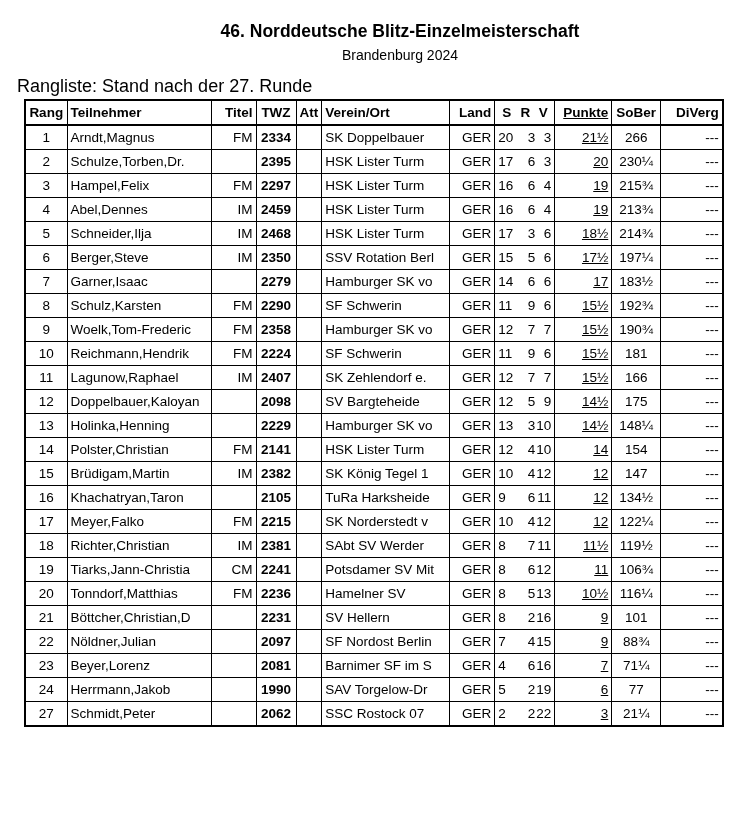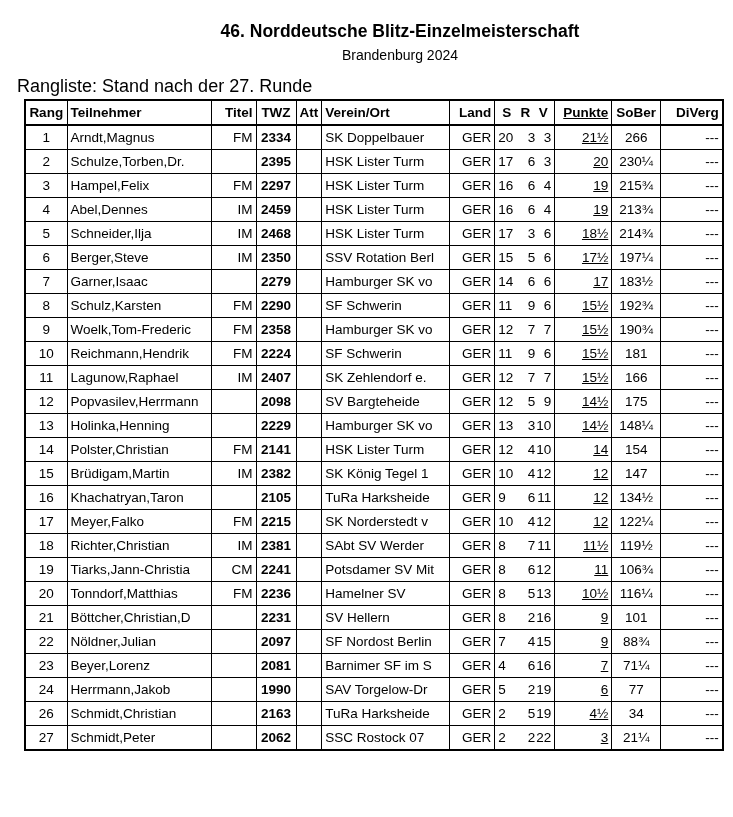--- a/index.html
+++ b/index.html
@@ -309,21 +309,21 @@
         <span class="v">7</span>
       </div>
     </td>
     <td class="c-punkte">15½</td>
     <td class="c-sober">166</td>
     <td class="c-diverg">---</td>
   </tr>
 
   <tr>
     <td class="c-rang">12</td>
-    <td class="c-name">Popvasilev,Herrmann</td>
+    <td class="c-name">Doppelbauer,Kaloyan</td>
     <td class="c-titel"></td>
     <td class="c-twz">2098</td>
     <td class="c-att"></td>
     <td class="c-verein">SV Bargteheide</td>
     <td class="c-land">GER</td>
     <td class="c-srv">
       <div class="srv">
         <span class="s">12</span>
         <span class="r">5</span>
         <span class="v">9</span>
@@ -568,39 +568,20 @@
         <span class="r">2</span>
         <span class="v">19</span>
       </div>
     </td>
     <td class="c-punkte">6</td>
     <td class="c-sober">77</td>
     <td class="c-diverg">---</td>
   </tr>
 
 
-  <tr>
-    <td class="c-rang">26</td>
-    <td class="c-name">Schmidt,Christian</td>
-    <td class="c-titel"></td>
-    <td class="c-twz">2163</td>
-    <td class="c-att"></td>
-    <td class="c-verein">TuRa Harksheide</td>
-    <td class="c-land">GER</td>
-    <td class="c-srv">
-      <div class="srv">
-        <span class="s">2</span>
-        <span class="r">5</span>
-        <span class="v">19</span>
-      </div>
-    </td>
-    <td class="c-punkte">4½</td>
-    <td class="c-sober">34</td>
-    <td class="c-diverg">---</td>
-  </tr>
 
   <tr>
     <td class="c-rang">27</td>
     <td class="c-name">Schmidt,Peter</td>
     <td class="c-titel"></td>
     <td class="c-twz">2062</td>
     <td class="c-att"></td>
     <td class="c-verein">SSC Rostock 07</td>
     <td class="c-land">GER</td>
     <td class="c-srv">

